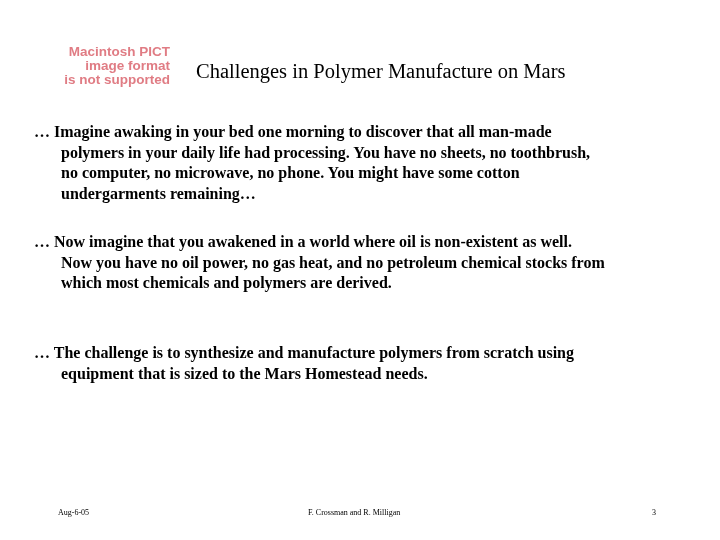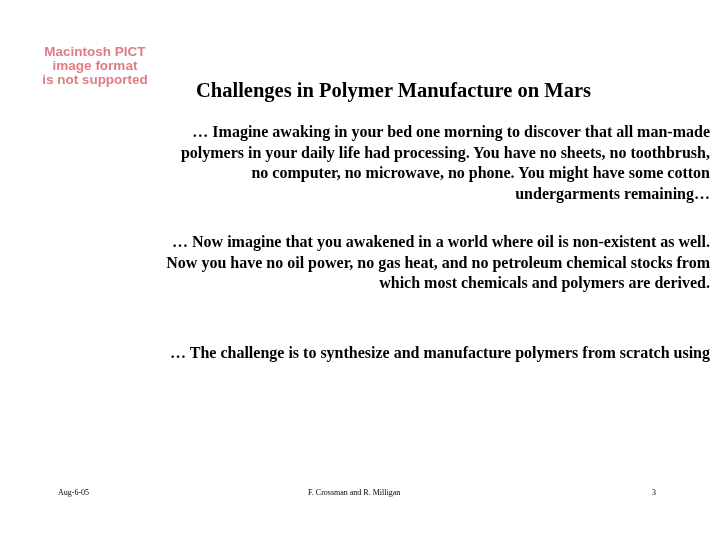--- a/index.html
+++ b/index.html
@@ -1,37 +1,37 @@
 <!DOCTYPE html>
 <html><head>
 <meta charset="utf-8">
 <style>
   html, body { margin: 0; padding: 0; background: #ffffff; }
   body { width: 720px; height: 540px; position: relative; overflow: hidden; font-family: "Liberation Serif", "DejaVu Serif", serif; color: #000; }
   .pict-placeholder {
     position: absolute; left: 20px; top: 45px; width: 150px; height: 48px;
     font-family: "Liberation Sans", "DejaVu Sans", sans-serif; font-weight: bold;
-    color: #e07c84; font-size: 13.5px; line-height: 14px; text-align: center;
+    color: #e07c84; font-size: 13.5px; line-height: 14px; text-align: right;
   }
   .pict-placeholder div { white-space: nowrap; }
   .title {
-    position: absolute; left: 196px; top: 79px; width: 470px;
-    font-size: 20.5px; font-weight: bold; white-space: nowrap;
+    position: absolute; left: 196px; top: 60px; width: 470px;
+    font-size: 20.5px; font-weight: normal; white-space: nowrap;
   }
   .para {
     position: absolute; left: 34px; width: 676px;
-    font-size: 16px; font-weight: bold; line-height: 20.5px; text-align: right;
+    font-size: 16px; font-weight: bold; line-height: 20.5px;
   }
   .para .line { white-space: nowrap; }
   .para .line.indent { padding-left: 27px; }
   #p1 { top: 122px; }
   #p2 { top: 232px; }
   #p3 { top: 343px; }
   .footer {
-    position: absolute; top: 488px; font-size: 8px; white-space: nowrap;
+    position: absolute; top: 508px; font-size: 8px; white-space: nowrap;
   }
   #footer-date { left: 58px; }
   #footer-authors { left: 308px; }
   #footer-page { left: 652px; }
 </style>
 </head>
 <body>
 
 <div class="pict-placeholder">
   <div>Macintosh PICT</div>
@@ -49,17 +49,18 @@
 </div>
 
 <div class="para" id="p2">
   <div class="line">… Now imagine that you awakened in a world where oil is non-existent as well.</div>
   <div class="line indent">Now you have no oil power, no gas heat, and no petroleum chemical stocks from</div>
   <div class="line indent">which most chemicals and polymers are derived.</div>
 </div>
 
 <div class="para" id="p3">
   <div class="line">… The challenge is to synthesize and manufacture polymers from scratch using</div>
+  <div class="line indent">equipment that is sized to the Mars Homestead needs.</div>
 </div>
 
 <div class="footer" id="footer-date">Aug-6-05</div>
 <div class="footer" id="footer-authors">F. Crossman and R. Milligan</div>
 <div class="footer" id="footer-page">3</div>
 
 </body></html>

